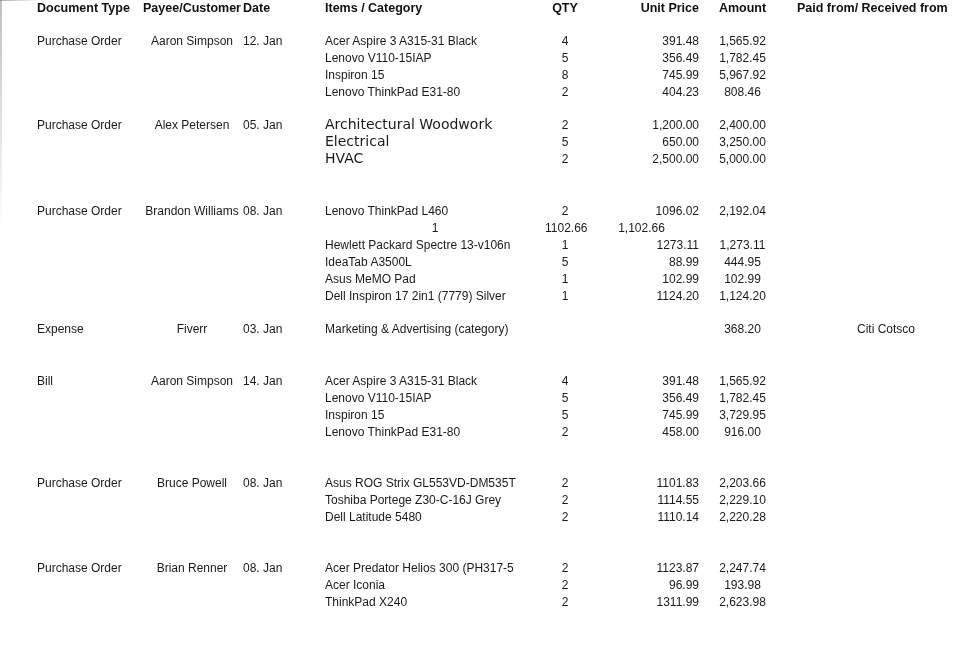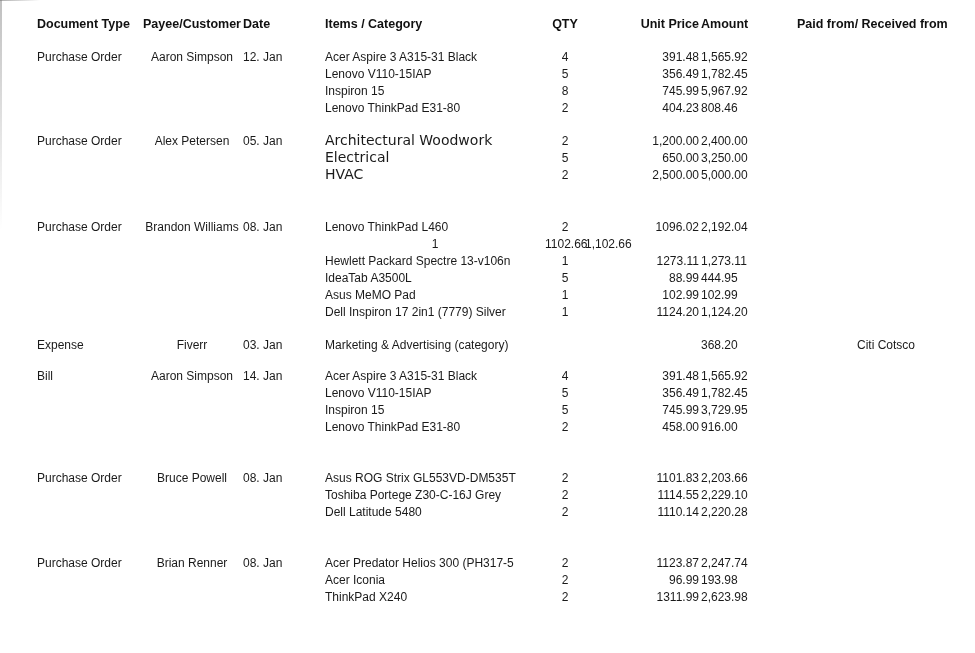--- a/index.html
+++ b/index.html
@@ -29,38 +29,38 @@
     content: "";
     position: absolute;
     left: 0; top: 0;
     width: 40px; height: 1px;
     background: linear-gradient(to right, rgba(120,120,120,.6), rgba(120,120,120,0));
   }
   .sheet {
     box-sizing: border-box;
     width: 975px;
     height: 515px;
-    padding: 16px 0 0 37px;
+    padding: 0 0 0 37px;
   }
   .row {
     display: grid;
     grid-template-columns: 104px 102px 82px 220px 40px 116px 86px 1fr;
     height: 17px;
     line-height: 17px;
     align-items: baseline;
   }
   .cell { white-space: nowrap; overflow: visible; }
   .c-doc   { text-align: left; }
   .c-payee { text-align: center; }
   .c-date  { padding-right: 6px; }
   .c-date-header { text-align: left; padding-right: 0; }
   .c-items { text-align: left; }
   .c-qty   { text-align: center; }
   .c-unit  { text-align: right; padding-right: 2px; }
-  .c-amt   { text-align: left; padding-right: 3px; }
+  .c-amt   { text-align: center; padding-right: 3px; }
   .c-paid  { text-align: center; padding-left: 10px; }
   .c-paid-header { text-align: left; padding-left: 10px; }
   .header-row .cell {
     font-weight: 700;
     font-size: 12.5px;
     color: #111111;
   }
   .doc-block { }
   
   .alt-font {
@@ -225,21 +225,21 @@
     <div class="cell c-doc">Expense</div>
     <div class="cell c-payee">Fiverr</div>
     <div class="cell c-date">03. Jan</div>
     <div class="cell c-items">Marketing &amp; Advertising (category)</div>
     <div class="cell c-qty"></div>
     <div class="cell c-unit"></div>
     <div class="cell c-amt">368.20</div>
     <div class="cell c-paid">Citi Cotsco</div>
   </div>
       </div>
-      <div class="doc-block" style="margin-top: 14px;">
+      <div class="doc-block" style="margin-top: 35px;">
         <div class="row">
     <div class="cell c-doc">Bill</div>
     <div class="cell c-payee">Aaron Simpson</div>
     <div class="cell c-date">14. Jan</div>
     <div class="cell c-items">Acer Aspire 3 A315-31 Black</div>
     <div class="cell c-qty">4</div>
     <div class="cell c-unit">391.48</div>
     <div class="cell c-amt">1,565.92</div>
     <div class="cell c-paid"></div>
   </div>

